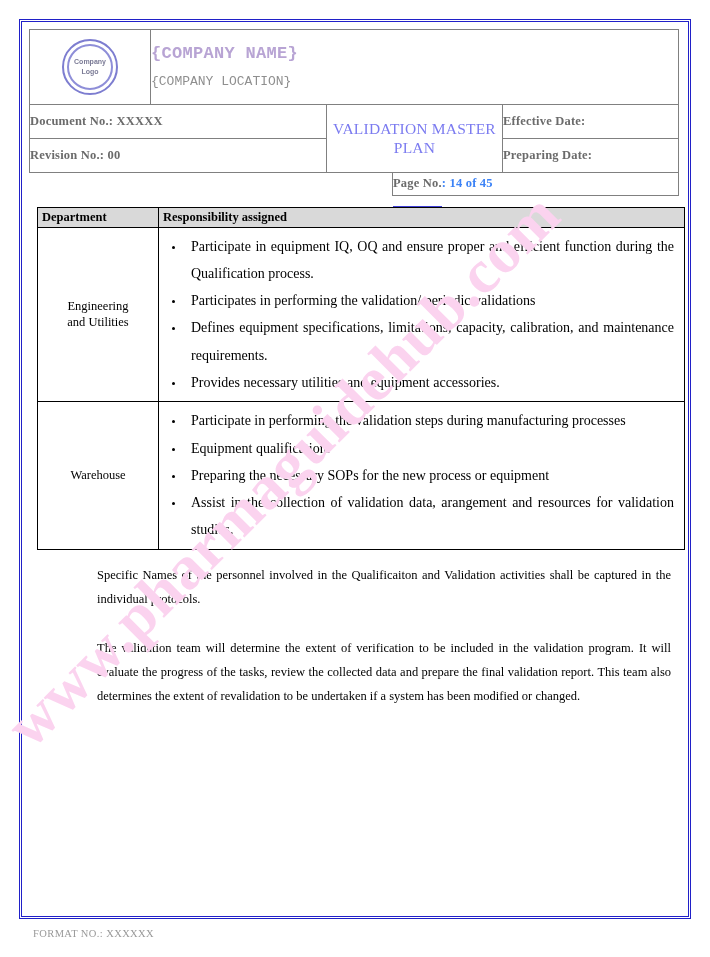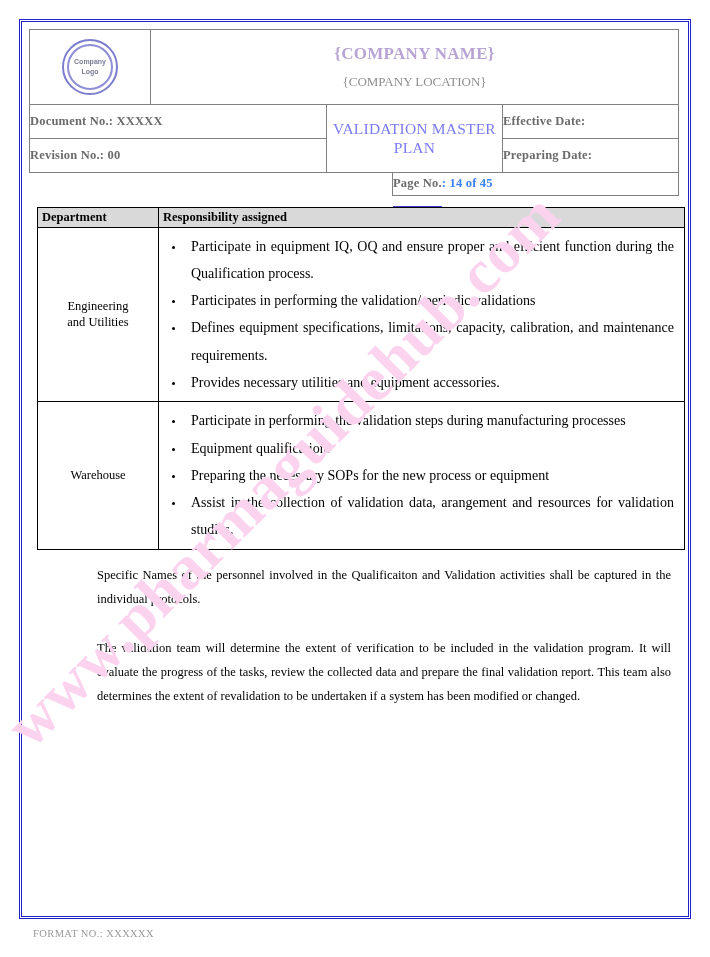--- a/index.html
+++ b/index.html
@@ -110,22 +110,23 @@
     align-items: center;
     justify-content: center;
     font-family: "Liberation Sans", "DejaVu Sans", sans-serif;
     font-size: 7px;
     font-weight: bold;
     color: #7b7b96;
     line-height: 1.5;
   }
 
   .company-cell {
-    text-align: center;
+    text-align: left;
     padding: 6px 4px 8px 4px;
+    font-family: Liberation Mono, monospace;
   }
   .company-name {
     font-size: 17px;
     font-weight: bold;
     color: #b8a4d4;
     letter-spacing: 0.3px;
     line-height: 1.25;
   }
   .company-location {
     font-size: 13px;

